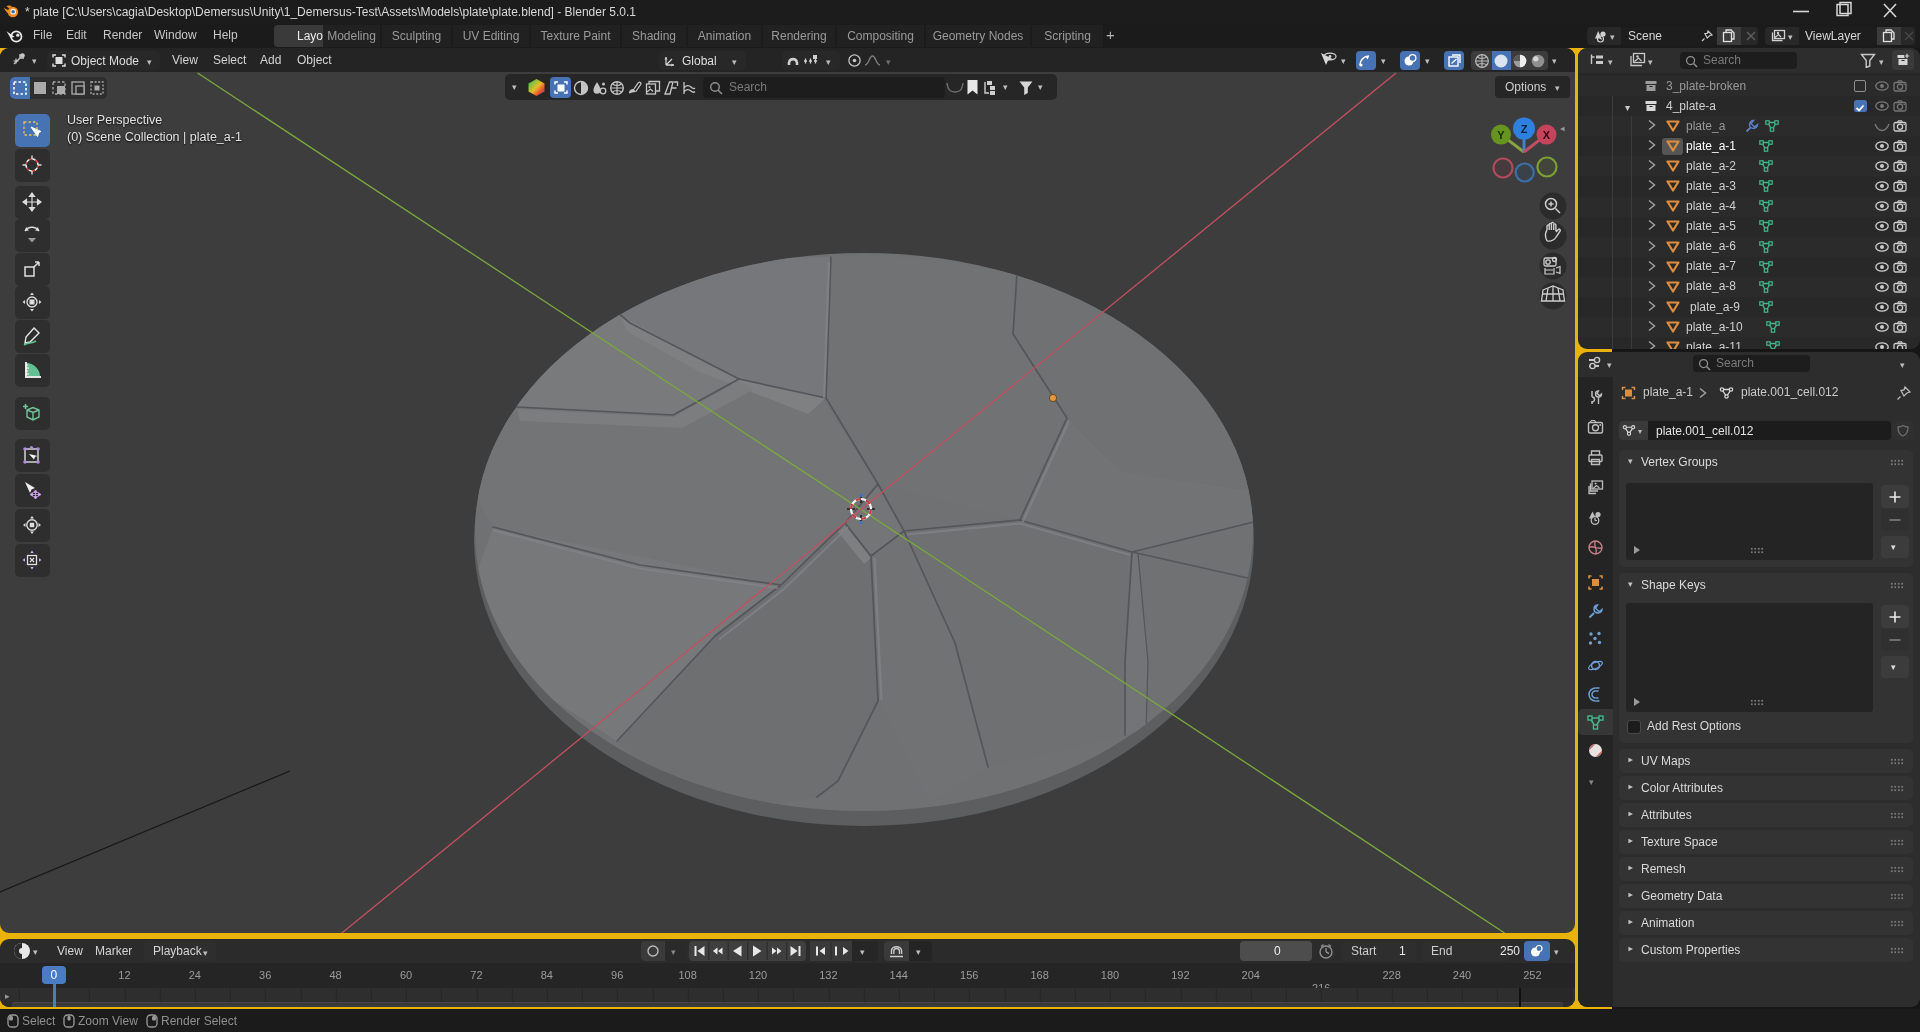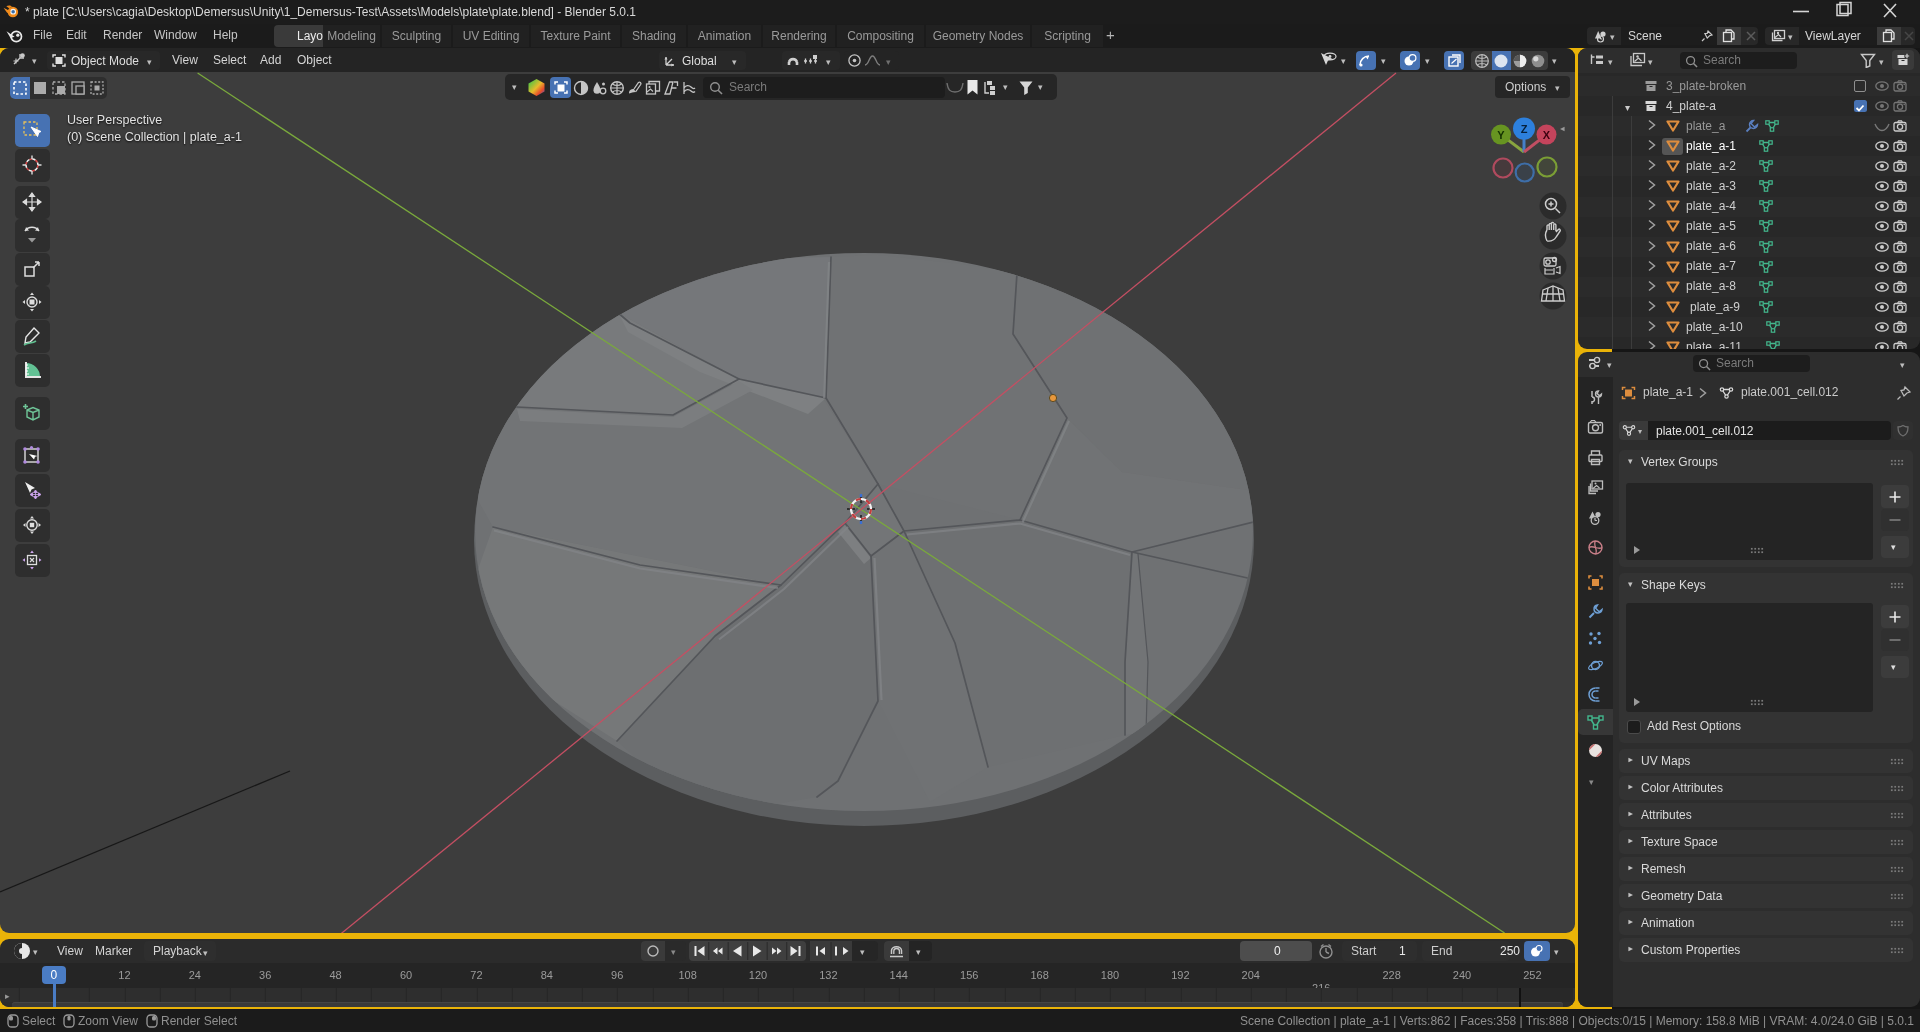--- a/index.html
+++ b/index.html
@@ -1181,15 +1181,14 @@
     <svg class="abs" style="left:63px;top:5px" width="12" height="14" viewBox="0 0 12 14">
       <rect x="1" y="1" width="10" height="12" rx="3.5" fill="none" stroke="#9a9a9a" stroke-width="1.3"></rect>
       <rect x="4.5" y="2" width="3" height="4.5" rx="1.2" fill="#9a9a9a"></rect>
     </svg>
     <div class="sbt" style="left:78px;">Zoom View</div>
     <svg class="abs" style="left:146px;top:5px" width="12" height="14" viewBox="0 0 12 14">
       <rect x="1" y="1" width="10" height="12" rx="3.5" fill="none" stroke="#9a9a9a" stroke-width="1.3"></rect>
       <rect x="6" y="2" width="4" height="4.5" rx="1.5" fill="#9a9a9a"></rect>
     </svg>
     <div class="sbt" style="left:161px;">Render Select</div>
-    <div class="sbt" style="right:6px;">Scene Collection | plate_a-1 | Verts:862 | Faces:358 | Tris:888 | Objects:0/15 | Memory: 158.8 MiB | VRAM: 4.0/24.0 GiB | 5.0.1</div>
   </div>
 </div>
 
 </body></html>

